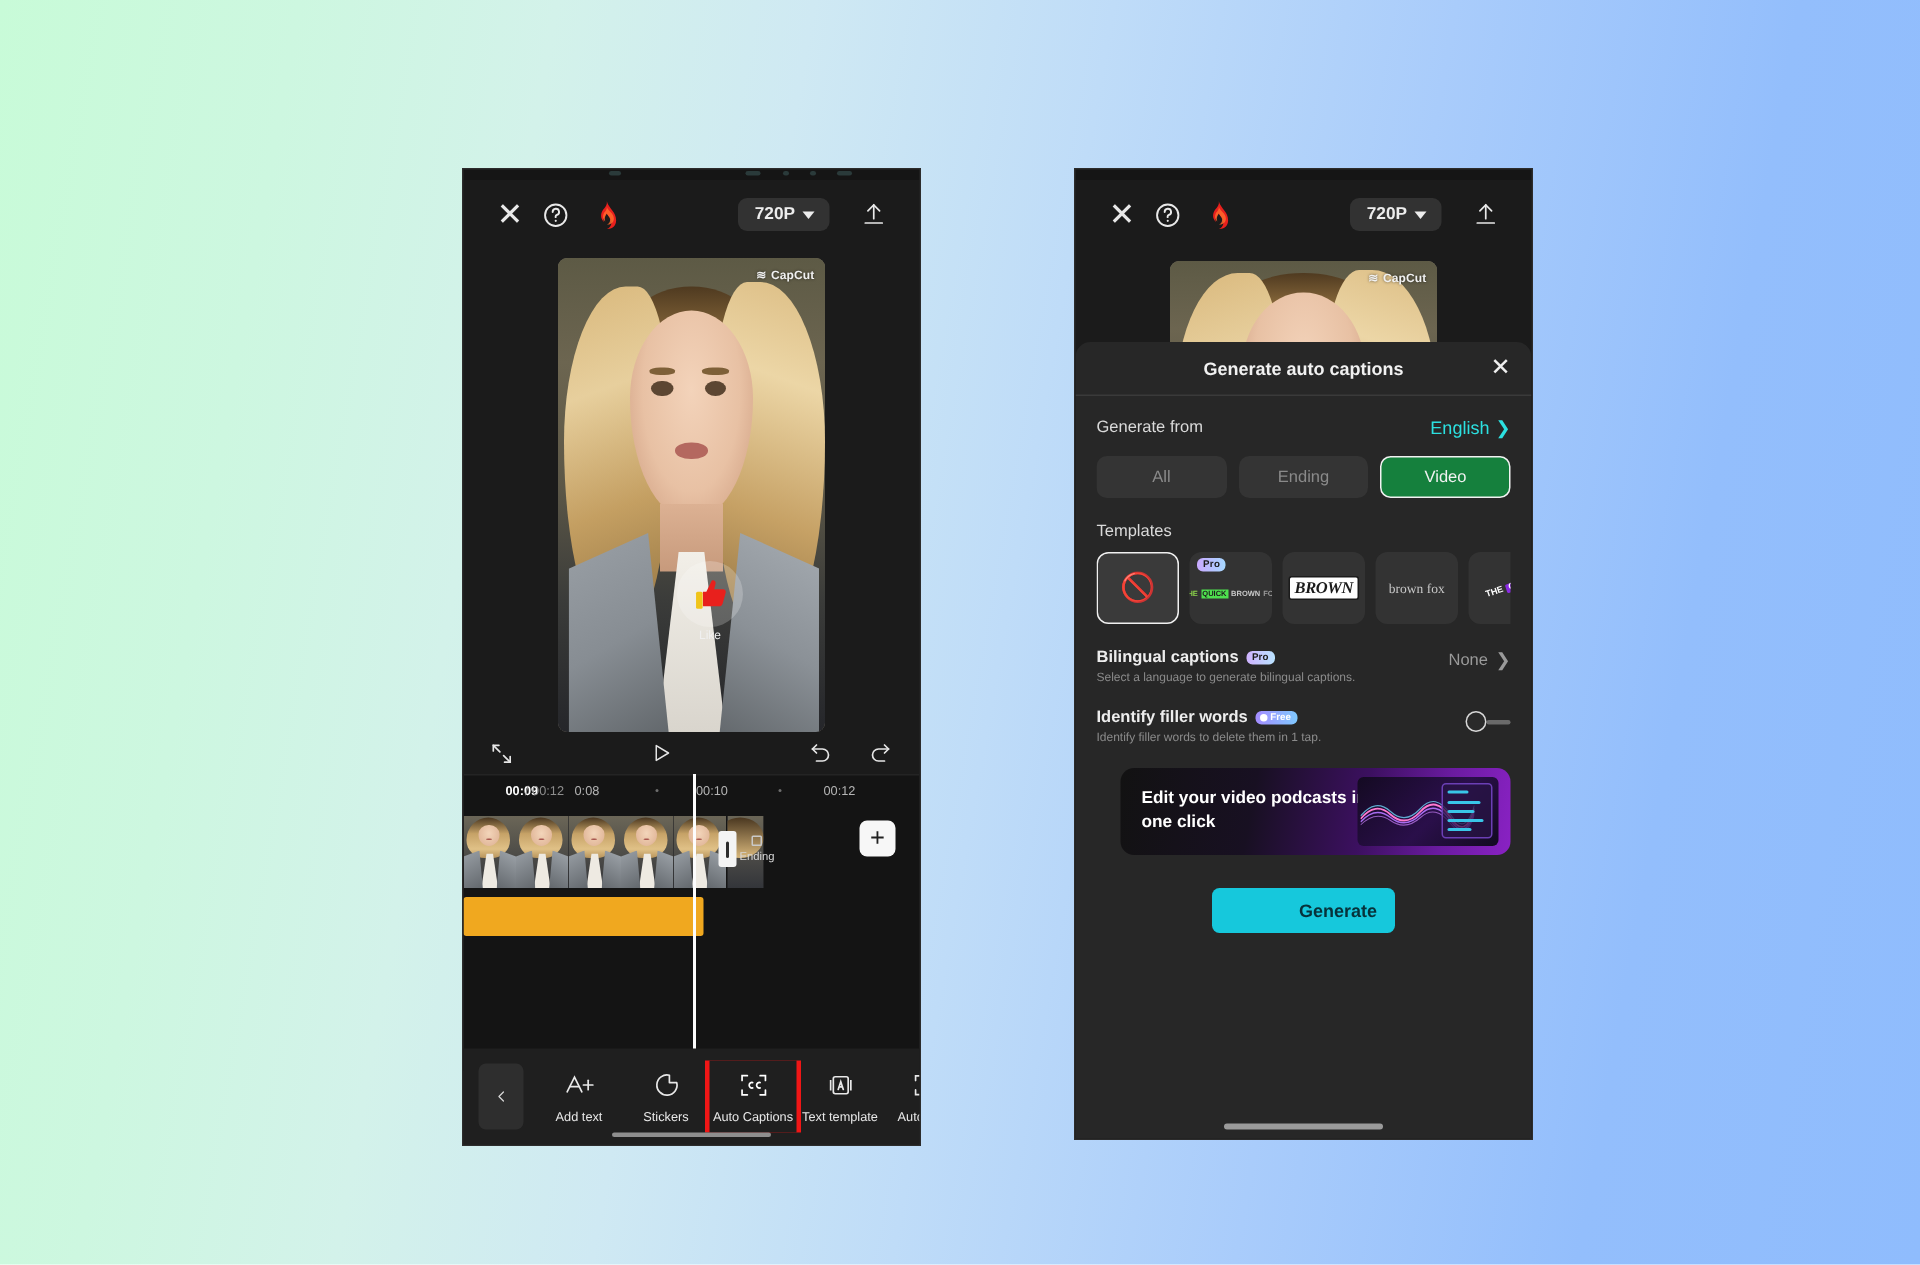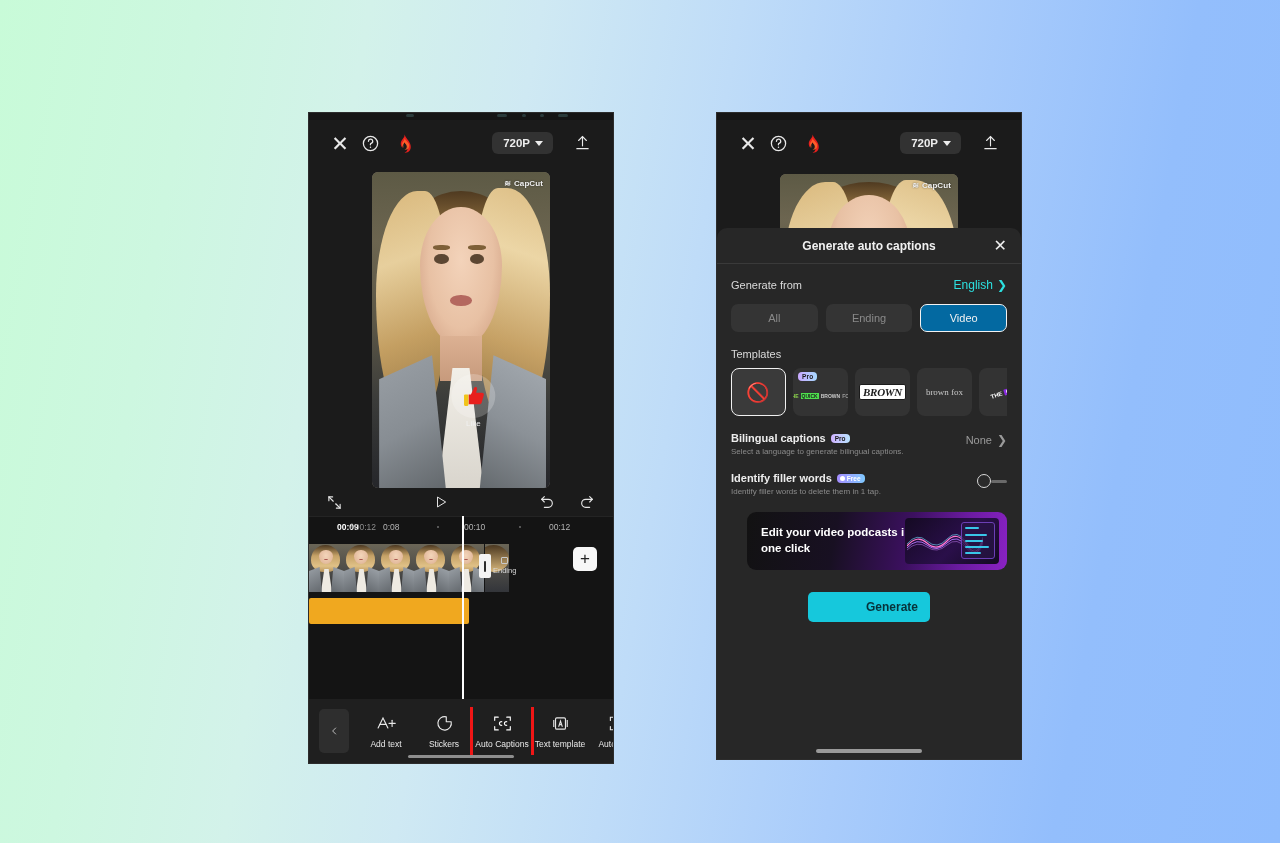--- a/index.html
+++ b/index.html
@@ -241,21 +241,21 @@
   .lang-val { font-size: 12px; color: #2ce0e0; font-weight: 500; }
   .chev { color: #2ce0e0; font-size: 12px; line-height: 1; }
   .chev.grey { color: #9a9a9a; }
 
   .seg-group { display: flex; gap: 8px; margin-top: 12px; }
   .seg {
     flex: 1; height: 28px; border-radius: 7px; background: #343434;
     display: flex; align-items: center; justify-content: center;
     font-size: 11px; color: #8a8a8a; border: 1.5px solid transparent;
   }
-  .seg.active { background: #0369a1; color: #f2f2f2; border-color: #f2f2f2; }
+  .seg.active { background: #15803d; color: #f2f2f2; border-color: #f2f2f2; }
 
   .sec-title { font-size: 11px; color: #dadada; margin-top: 16px; }
   .tpl-row { display: flex; gap: 7px; margin-top: 8px; overflow: hidden; }
   .tpl {
     width: 55px; height: 48px; border-radius: 8px; background: #333333;
     flex: none; position: relative; display: flex; align-items: center; justify-content: center;
     overflow: hidden;
   }
   .tpl.selected { border: 1.5px solid #f0f0f0; background: #3a3a3a; }
   .tpl .none-ico { font-size: 19px; color: #d4d4d4; }

